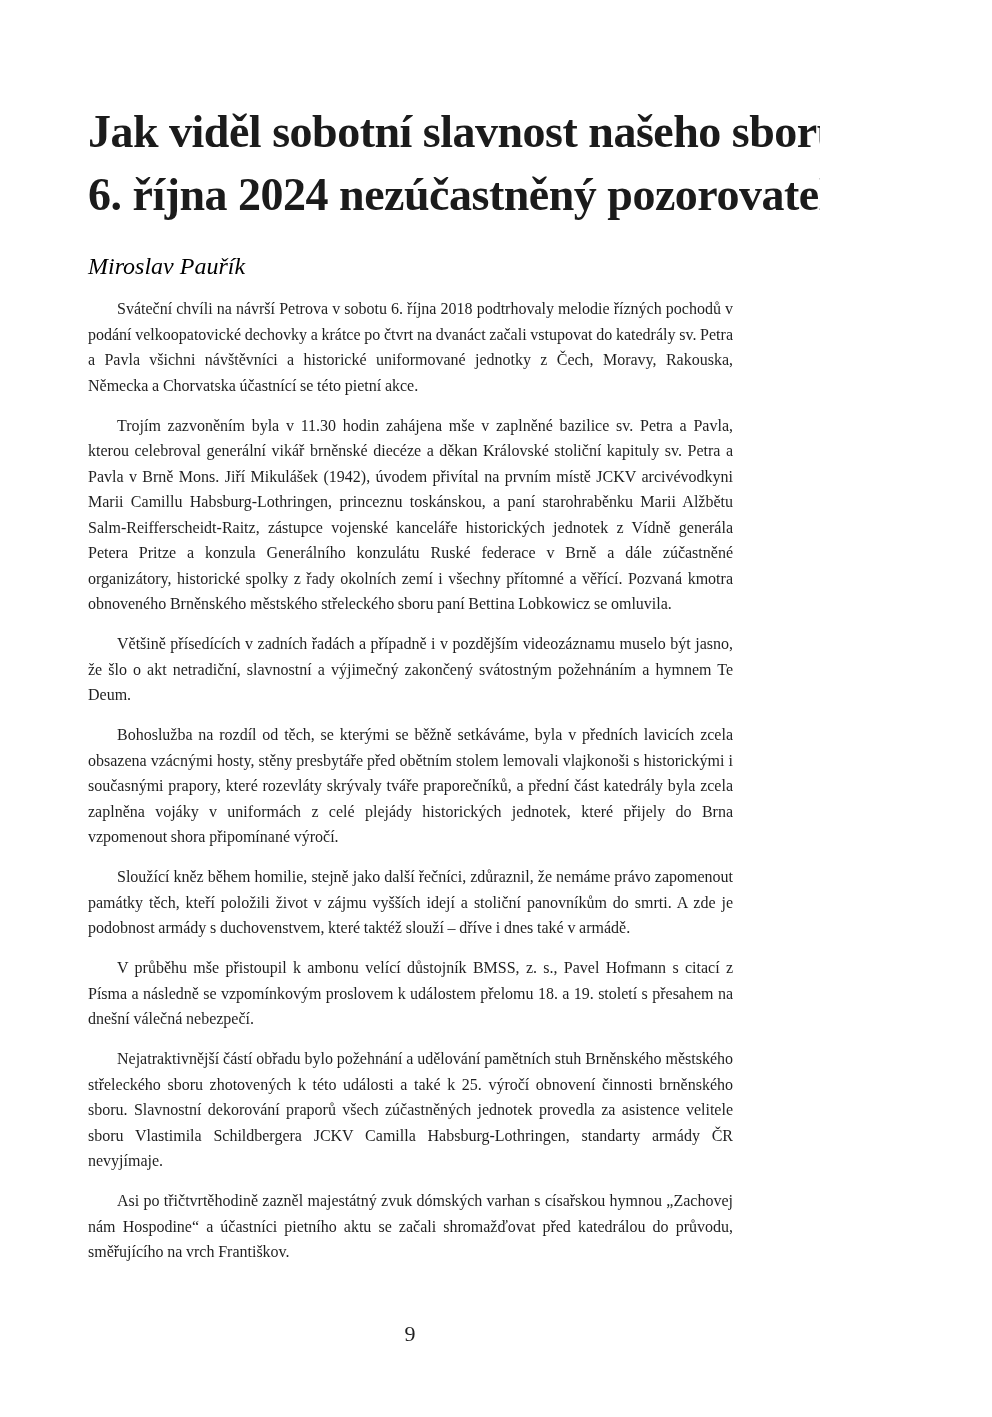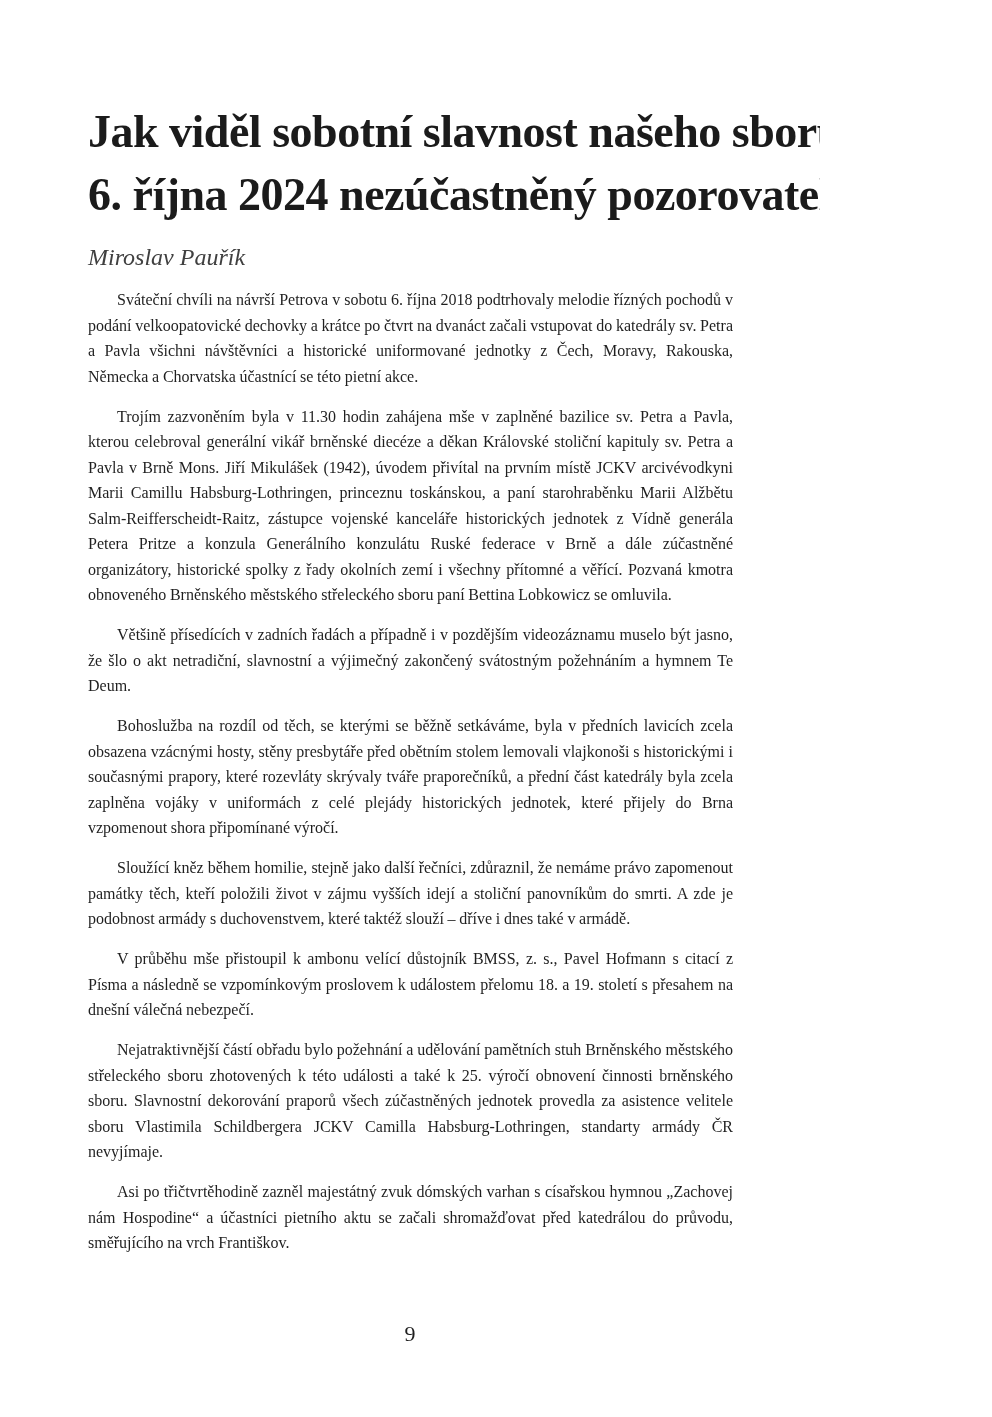--- a/index.html
+++ b/index.html
@@ -30,22 +30,22 @@
     color: #1b1b1b;
   }
   .title-line {
     display: block;
     white-space: nowrap;
   }
   .author-byline {
     font-style: italic;
     font-size: 24px;
     line-height: 30px;
-    margin-top: 16px;
-    color: #404040;
+    margin-top: 25px;
+    color: #000000;
   }
   main.article-body {
     margin-top: 15px;
   }
   p.body-paragraph {
     margin: 0 0 14.5px 0;
     font-size: 16px;
     line-height: 25.5px;
     text-align: justify;
     text-indent: 29px;

